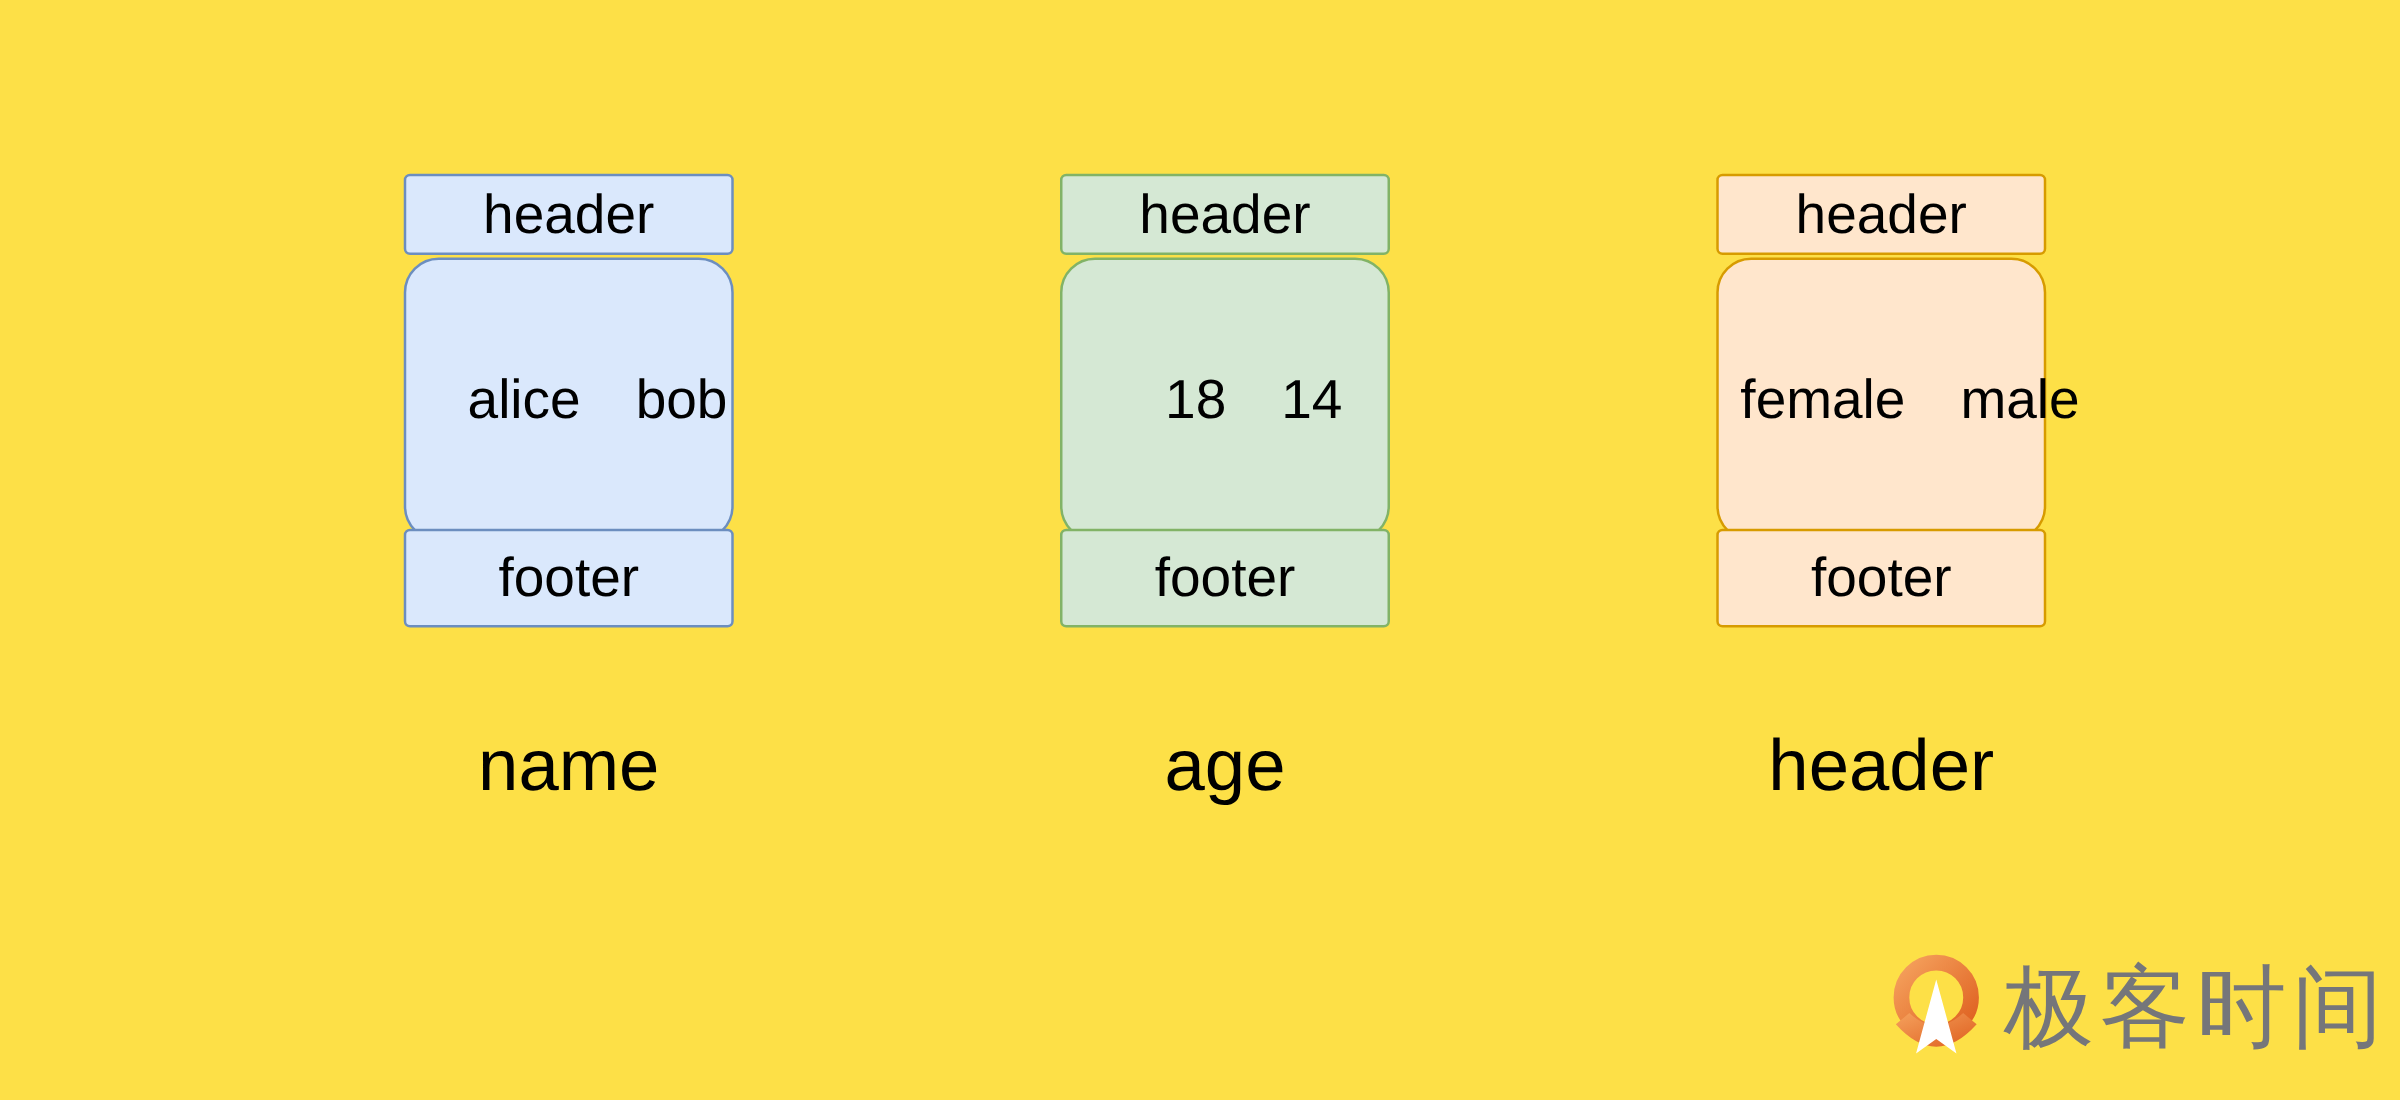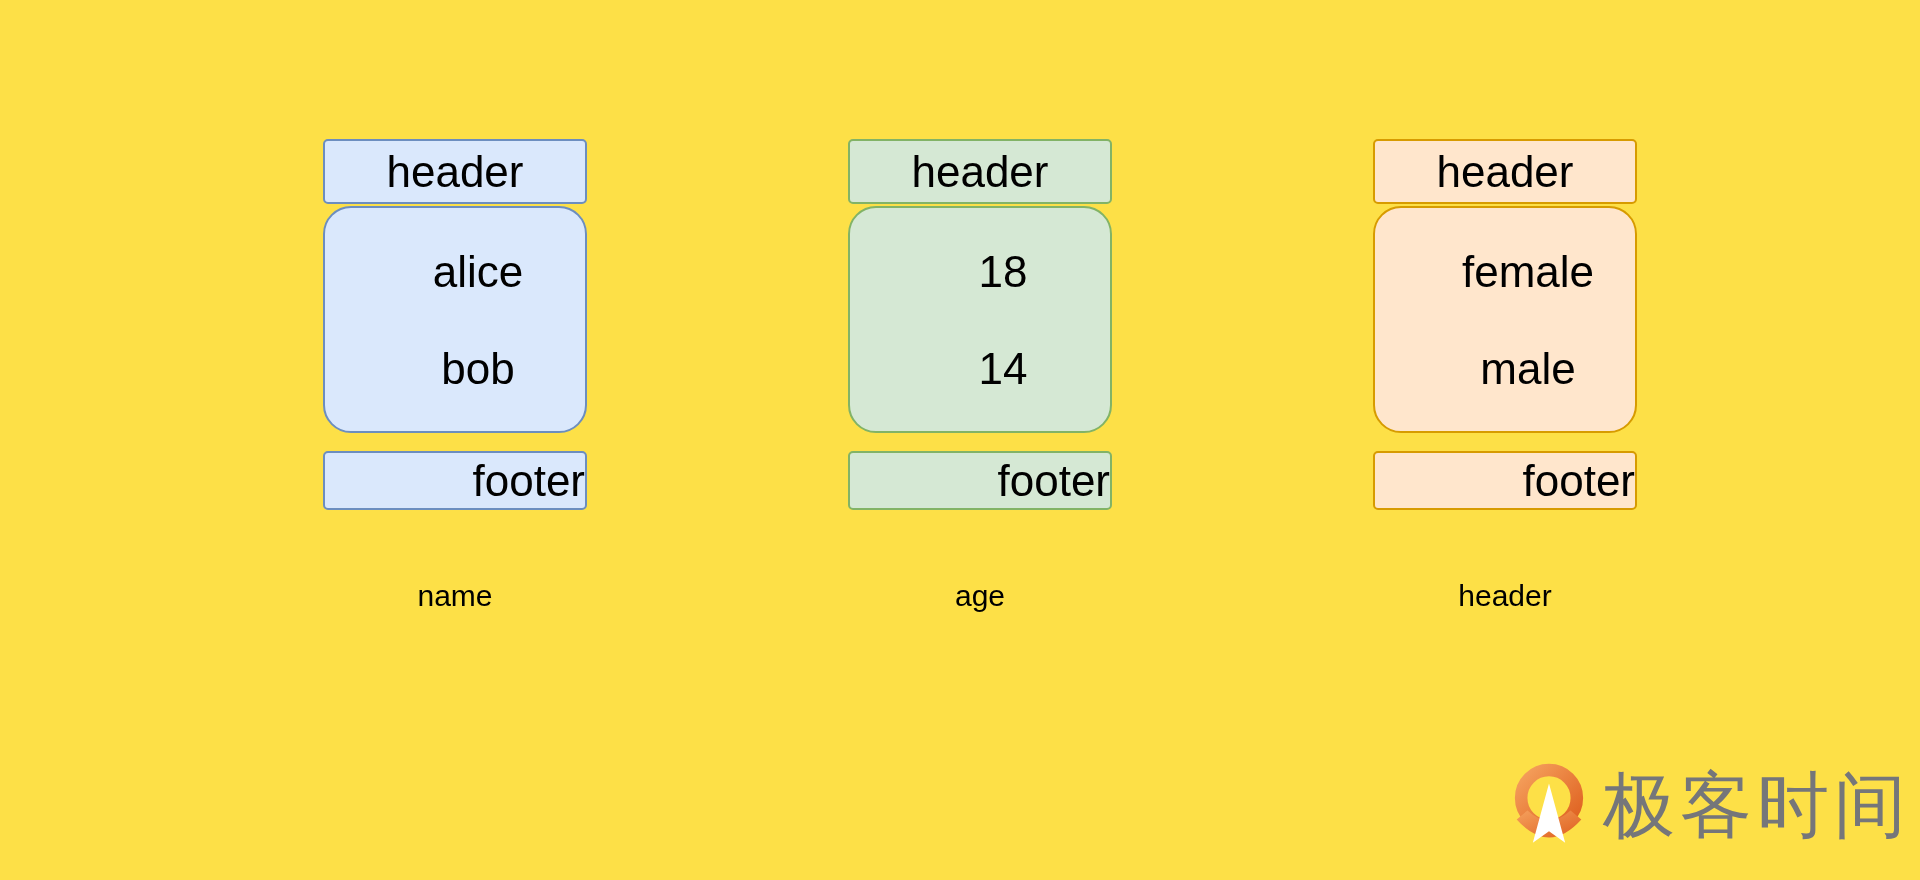--- a/index.html
+++ b/index.html
@@ -29,38 +29,38 @@
     width: 264px;
     background: var(--fill);
     border: 2.5px solid var(--stroke);
     display: flex;
     align-items: center;
     justify-content: center;
     font-size: 44px;
     line-height: 1;
   }
   .header-box { top: 0; height: 65px; border-radius: 5px; }
-  .footer-box { top: 312px; height: 59px; border-radius: 5px; justify-content: flex-end; }
+  .footer-box { top: 284px; height: 79px; border-radius: 5px; }
   .body-box {
     top: 67px;
     height: 227px;
     border-radius: 28px;
-    flex-direction: column;
+    flex-direction: row;
     gap: 44px;
     padding-left: 46px;
   }
   .value { line-height: 53px; text-align: center; }
 
   .col-label {
     position: absolute;
     top: 440px;
     left: 0;
     width: 264px;
     text-align: center;
-    font-size: 30px;
+    font-size: 58px;
   }
 
   .logo {
     position: absolute;
     left: 1513px;
     top: 758px;
     display: flex;
     align-items: center;
     gap: 18px;
   }

